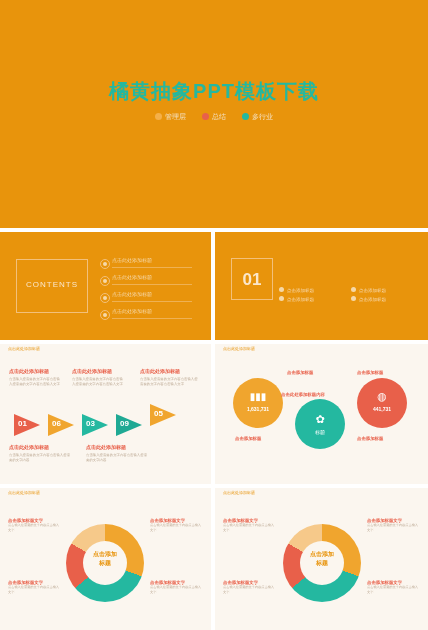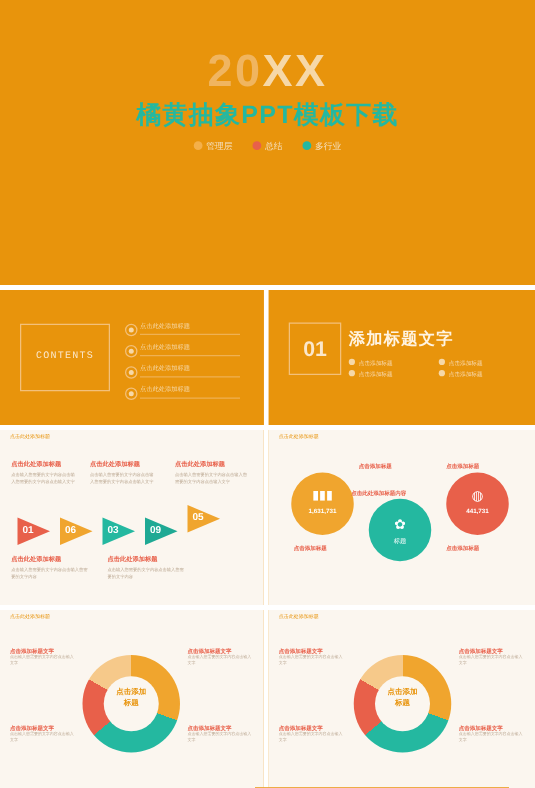--- a/index.html
+++ b/index.html
@@ -37,21 +37,20 @@
 
   
   .mini{background:#E8940C;position:absolute;box-sizing:border-box;}
   .mini.white{background:#FBF6EF;}
 
   
   #s2{left:0;top:232px;width:211px;height:108px;}
   #s2 .ringbox{
     position:absolute;left:16px;top:27px;width:70px;height:52px;
     border:1px solid #F3C07A;
-    font-family:Liberation Mono, monospace;
   }
   #s2 .ringbox span{
     position:absolute;left:0;right:0;top:20px;text-align:center;
     font-size:8px;color:#FBE7CB;letter-spacing:1px;
   }
   #s2 .litem{position:absolute;left:100px;width:95px;height:15px;}
   #s2 .litem .bullet{
     position:absolute;left:0;top:3px;width:8px;height:8px;border-radius:50%;
     border:1px solid #F3C07A;
   }
@@ -108,23 +107,20 @@
   }
   .sidetitle{font-size:4.4px;font-weight:bold;color:#E8604A;}
   .sidebody{font-size:3.2px;color:#BCA994;line-height:1.6;}
   .topbar{position:absolute;left:0;top:0;height:9px;width:100%;}
   .topbar .t{position:absolute;top:2px;font-size:4px;color:#E8940C;}
 </style>
 </head>
 <body>
 
 <div class="page" id="hero">
-  <div class="year">
-    <span>20</span><span class="xx">XX</span>
-  </div>
   <div class="title">橘黄抽象PPT模板下载</div>
   <div class="subrow">
     <span class="chip"><i class="dot d1"></i><span>管理层</span></span>
     <span class="chip"><i class="dot d2"></i><span>总结</span></span>
     <span class="chip"><i class="dot d3"></i><span>多行业</span></span>
   </div>
 </div>
 
 <div class="vgap" style="left:0;top:228px;width:428px;height:4px;"></div>
 <div class="vgap" style="left:211px;top:228px;width:4px;height:402px;"></div>
@@ -162,21 +158,20 @@
       </span>
     <span class="txt">点击此处添加标题</span>
     <span class="rule"></span>
   </div>
 </div>
 
 <div class="mini" id="s3">
   <div class="numbox">
     <span>01</span>
   </div>
-  <div class="h">添加标题文字</div>
   <div class="subs">
     <div class="r">
       <span class="b"></span><span>点击添加标题</span>
       <span class="c2"><span class="b"></span><span>点击添加标题</span></span>
     </div>
     <div class="r">
       <span class="b"></span><span>点击添加标题</span>
       <span class="c2"><span class="b"></span><span>点击添加标题</span></span>
     </div>
   </div>

